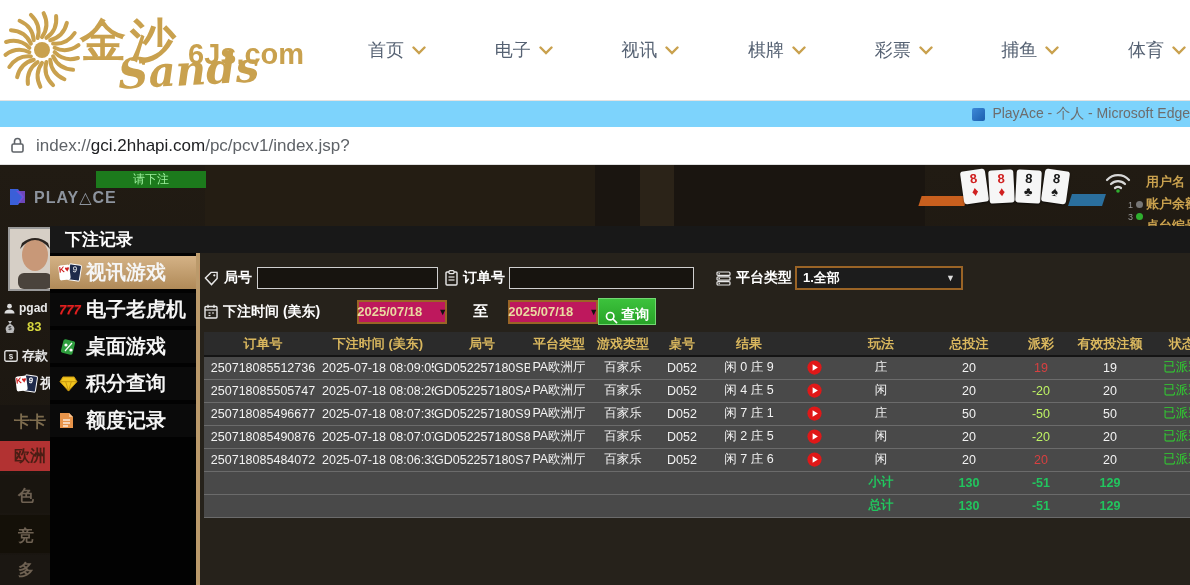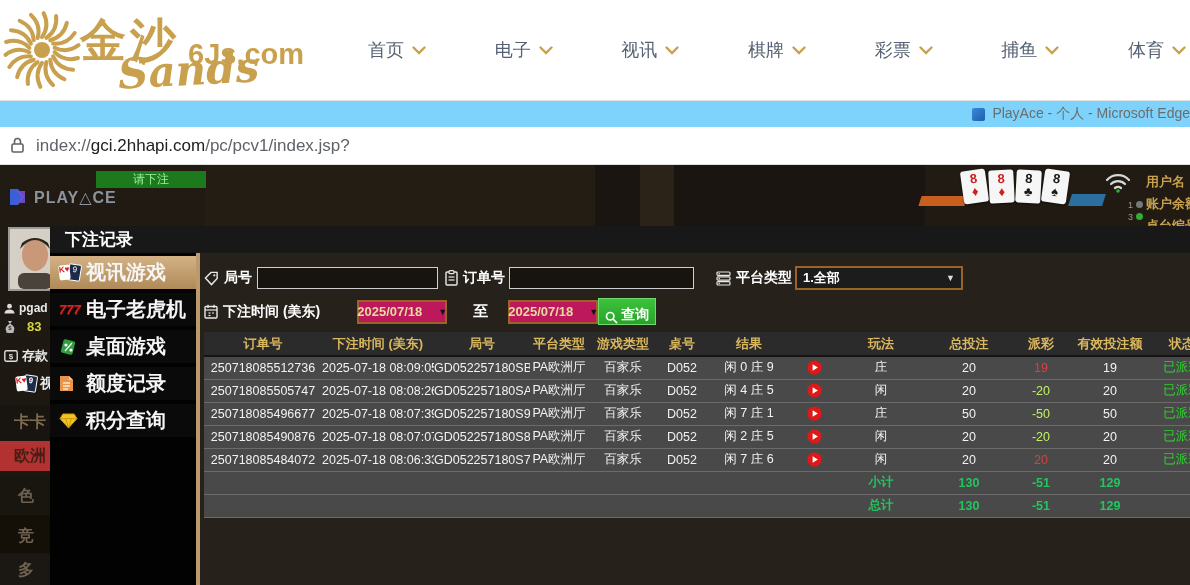--- a/index.html
+++ b/index.html
@@ -341,39 +341,39 @@
                   <rect x="3" y="2" width="12" height="14" rx="2" fill="#2e9e3e" transform="rotate(14 9 9)"></rect>
                   <circle cx="7" cy="7" r="1.6" fill="#fff"></circle>
                   <circle cx="12" cy="12" r="1.6" fill="#fff"></circle>
                   <line x1="6" y1="13" x2="13" y2="5" stroke="#fff" stroke-width="1.2"></line>
                 </svg>
             </span>
             <span class="slabel">桌面游戏</span>
           </div>
           <div class="side-item">
             <span class="sicon">
+              <svg width="19" height="16" viewBox="0 0 20 17">
+                  <polygon points="4,1 16,1 19,6 10,16 1,6" fill="#f2c61f" stroke="#c8960f" stroke-width="1"></polygon>
+                  <polyline points="1,6 19,6" stroke="#c8960f" stroke-width="1" fill="none"></polyline>
+                  <polyline points="7,6 10,16 13,6" stroke="#c8960f" stroke-width="1" fill="none"></polyline>
+                </svg>
+            </span>
+            <span class="slabel">积分查询</span>
+          </div>
+          <div class="side-item">
+            <span class="sicon">
               <svg width="15" height="17" viewBox="0 0 15 17">
                   <path d="M1 1 h9 l4 4 v11 h-13 Z" fill="#e8944a"></path>
                   <path d="M10 1 l4 4 h-4 Z" fill="#f7c390"></path>
                   <line x1="4" y1="8" x2="11" y2="8" stroke="#fff" stroke-width="1.2"></line>
                   <line x1="4" y1="11" x2="11" y2="11" stroke="#fff" stroke-width="1.2"></line>
                   <line x1="4" y1="14" x2="9" y2="14" stroke="#fff" stroke-width="1.2"></line>
                 </svg>
             </span>
             <span class="slabel">额度记录</span>
-          </div>
-          <div class="side-item">
-            <span class="sicon">
-              <svg width="19" height="16" viewBox="0 0 20 17">
-                  <polygon points="4,1 16,1 19,6 10,16 1,6" fill="#f2c61f" stroke="#c8960f" stroke-width="1"></polygon>
-                  <polyline points="1,6 19,6" stroke="#c8960f" stroke-width="1" fill="none"></polyline>
-                  <polyline points="7,6 10,16 13,6" stroke="#c8960f" stroke-width="1" fill="none"></polyline>
-                </svg>
-            </span>
-            <span class="slabel">积分查询</span>
           </div>
         </aside>
         <div class="vdivider"></div>
         <div class="content">
 
           <div class="filter-row1">
             <span class="flabel">
               <svg width="15" height="15" viewBox="0 0 16 16">
                   <path d="M1.5 7.5 L7.5 1.5 H14 V8 L8 14.5 Z" fill="none" stroke="#e8e8e8" stroke-width="1.5"></path>
                   <circle cx="11" cy="4.6" r="1.2" fill="#e8e8e8"></circle>

